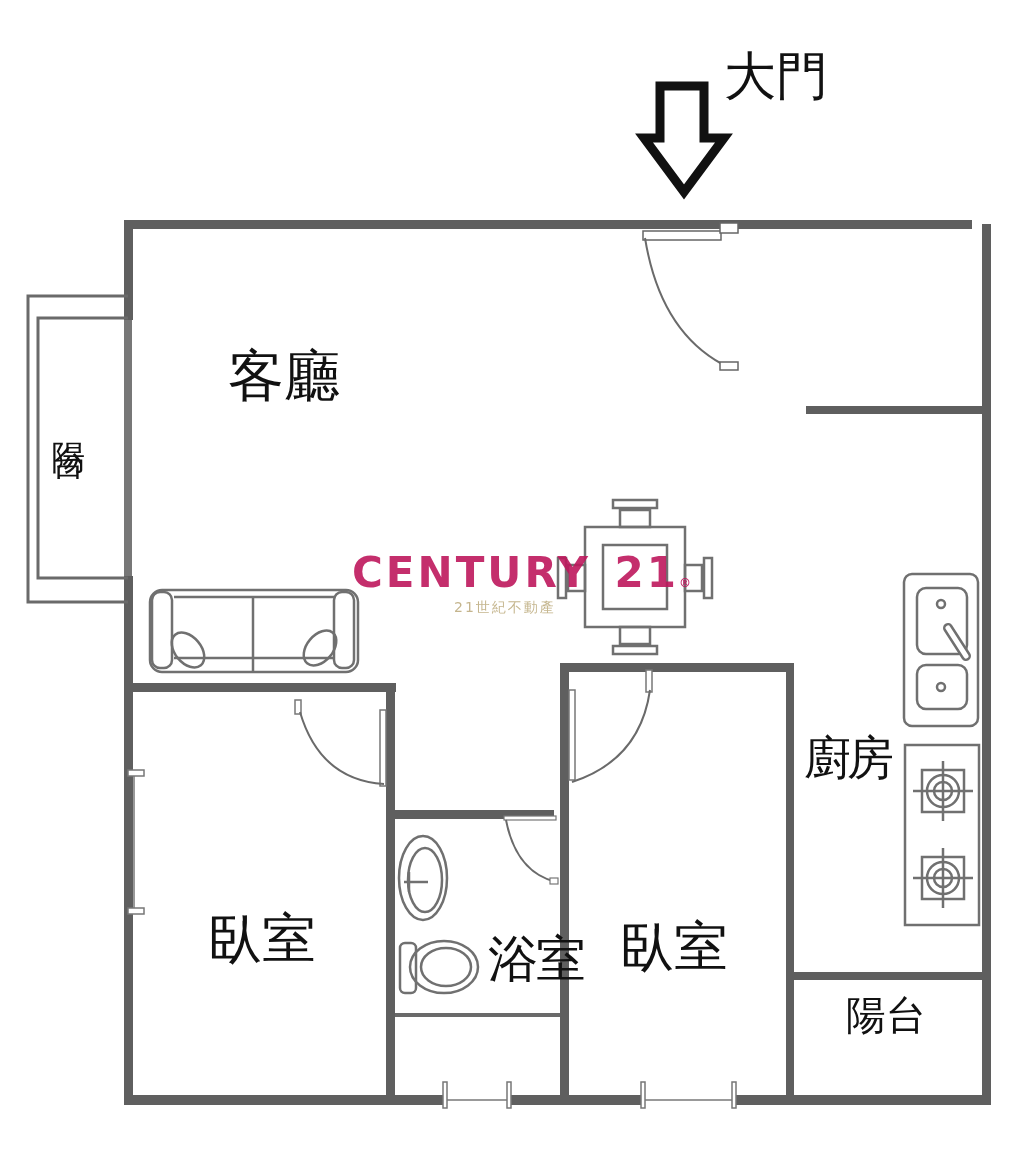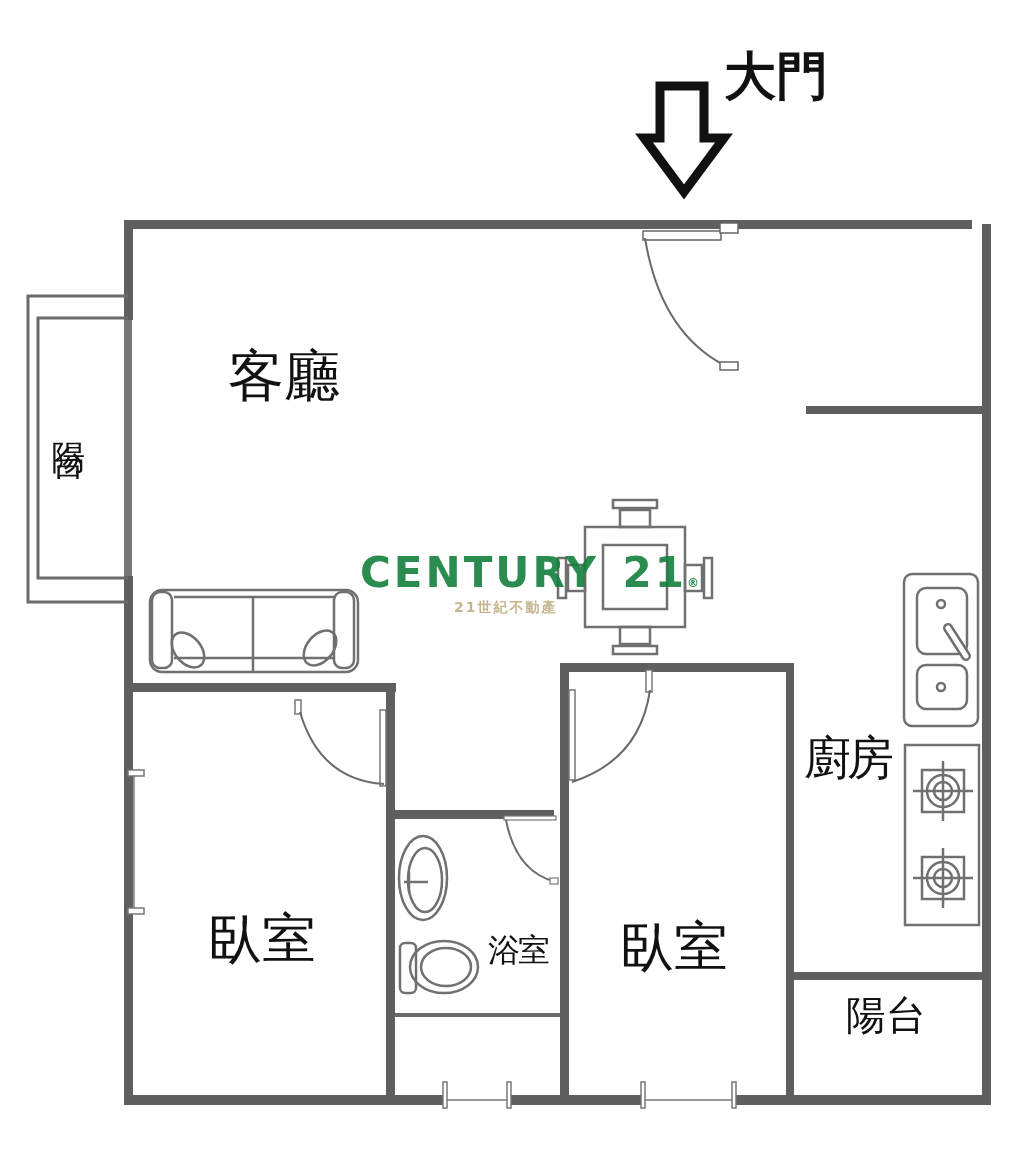--- a/index.html
+++ b/index.html
@@ -3,21 +3,21 @@
 <meta charset="utf-8">
 <style>
   html, body { margin: 0; padding: 0; background: #ffffff; }
   body { width: 1024px; height: 1157px; position: relative; overflow: hidden; }
   svg.plan { position: absolute; left: 0; top: 0; width: 1024px; height: 1157px; }
   .wall { fill: #5f5f5f; }
   .thin { fill: none; stroke: #6a6a6a; stroke-width: 2; }
   .thin3 { fill: none; stroke: #6a6a6a; stroke-width: 3; }
   .fixture { fill: none; stroke: #707070; stroke-width: 2.5; }
   .label { position: absolute; color: #111; font-family: "DejaVu Sans", sans-serif; white-space: nowrap; line-height: 1; }
-  .serif-bold { font-family: "DejaVu Serif", serif; font-weight: bold; }
+  .serif-bold { font-family: "DejaVu Serif", serif; font-weight: normal; }
   .vertical { writing-mode: vertical-rl; letter-spacing: 2px; }
   .wm { position: absolute; font-family: "DejaVu Sans", sans-serif; font-weight: bold; white-space: nowrap; line-height: 1; }
 </style>
 </head>
 <body>
 
 <svg class="plan" viewBox="0 0 1024 1157" xmlns="http://www.w3.org/2000/svg">
 
   <g>
     <path d="M660,86 L704,86 L704,138 L724,138 L684,192 L644,138 L660,138 Z" fill="none" stroke="#111" stroke-width="9" stroke-linejoin="miter"></path>
@@ -158,21 +158,21 @@
     <ellipse cx="446" cy="967" rx="25" ry="19" class="fixture"></ellipse>
   </g>
 </svg>
 
 <div class="label serif-bold" style="left:724px; top:50px; font-size:52px;">大門</div>
 
 <div class="label" style="left:228px; top:348px; font-size:56px;">客廳</div>
 <div class="label vertical" style="left:52px; top:416px; font-size:34px;">陽台</div>
 <div class="label" style="left:804px; top:734px; font-size:47px; letter-spacing:-4px;">廚房</div>
 <div class="label" style="left:208px; top:912px; font-size:54px;">臥室</div>
-<div class="label" style="left:488px; top:934px; font-size:32px; letter-spacing:-2px;">浴室</div>
+<div class="label" style="left:488px; top:934px; font-size:50px; letter-spacing:-2px;">浴室</div>
 <div class="label" style="left:620px; top:920px; font-size:54px;">臥室</div>
 <div class="label" style="left:846px; top:995px; font-size:40px;">陽台</div>
 
-<div class="wm" style="left:360px; top:552px; color:#15803d; font-size:42px; letter-spacing:3px; opacity:0.9;">
+<div class="wm" style="left:352px; top:552px; color:#be185d; font-size:42px; letter-spacing:3px; opacity:0.9;">
   <span>CENTURY</span>
   <span style="margin-left:6px;">21</span><span style="font-size:12px; vertical-align:baseline;">®</span>
 </div>
-<div class="wm" style="left:454px; top:600px; color:#bfae82; font-size:14px; font-weight:bold; letter-spacing:2px; opacity:0.9;">21世紀不動產</div>
+<div class="wm" style="left:454px; top:600px; color:#bfae82; font-size:14px; font-weight:normal; letter-spacing:2px; opacity:0.9;">21世紀不動產</div>
 
 </body></html>

